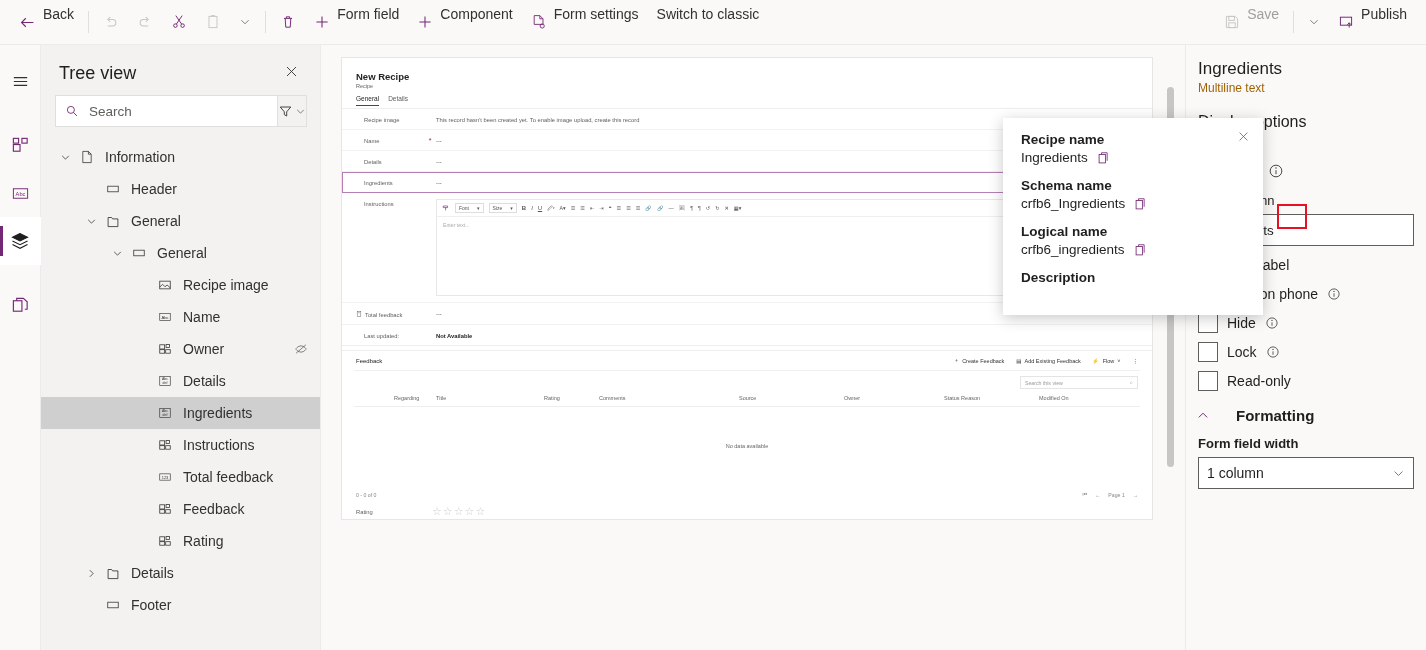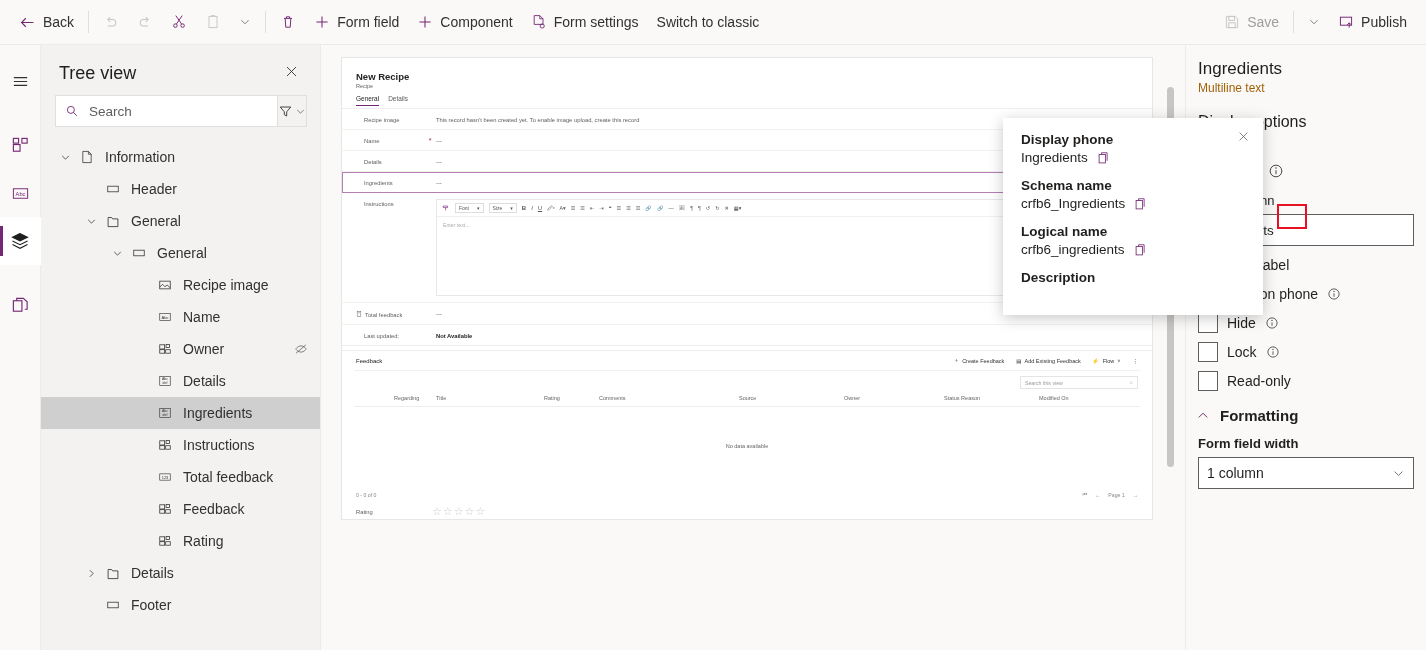--- a/index.html
+++ b/index.html
@@ -11,21 +11,21 @@
     position:relative;
   }
 
   
   #cmdbar {
     position:absolute; top:0; left:0; width:1426px; height:45px;
     background:#faf9f8; border-bottom:1px solid #edebe9;
     display:flex; align-items:center; padding:0 10px;
   }
   .cb-item {
-    display:flex; align-items:center; gap:7px;
+    display:flex; gap:7px;
     height:32px; padding:0 9px; border-radius:2px;
     color:#323130; font-size:14px; white-space:nowrap; cursor:pointer;
   }
   .cb-item.disabled { color:#a19f9d; cursor:default; }
   .cb-sep { width:1px; height:22px; background:#e1dfdd; margin:0 5px; }
   .cb-spacer { flex:1; }
   .ico { display:inline-flex; align-items:center; justify-content:center; }
   .ico svg { display:block; }
 
   
@@ -146,21 +146,21 @@
   .p-linkrow { display:flex; align-items:center; gap:6px; padding:3px 12px 0 12px; font-size:13px; color:#201f1e;}
   .p-link { color:#0f6cbd; text-decoration:none; cursor:pointer; }
   .infoi { display:inline-flex; }
   .p-input {
     margin:6px 12px 0 12px; height:32px; background:#fff; border:1px solid #605e5c;
     display:flex; align-items:center; padding:0 8px; font-size:13.5px; color:#201f1e;
   }
   .chkrow { display:flex; align-items:center; gap:9px; padding:9px 12px 0 12px; cursor:pointer;}
   .chkbox { width:20px; height:20px; border:1px solid #605e5c; background:#fff; flex:0 0 20px;}
   .chklab { font-size:14px; color:#201f1e; }
-  #fmt-head { display:flex; align-items:center; gap:10px; padding:16px 28px 0 10px; cursor:pointer;}
+  #fmt-head { display:flex; align-items:center; gap:26px; padding:16px 28px 0 10px; cursor:pointer;}
   #fmt-title { font-size:15px; color:#201f1e; font-weight:bold;}
   #fmt-sublabel { font-size:13px; font-weight:bold; color:#201f1e; padding:12px 12px 0 12px;}
   #width-select {
     margin:6px 12px 0 12px; height:32px; background:#fff; border:1px solid #605e5c;
     display:flex; align-items:center; justify-content:space-between; padding:0 8px;
     font-size:14px; color:#201f1e; cursor:pointer;
   }
 
   
   #redbox {
@@ -810,21 +810,21 @@
 
 <div id="redbox"></div>
 
 <div id="popup">
   <div id="pop-close">
     <svg width="13" height="13" viewBox="0 0 20 20" stroke="#605e5c" stroke-width="1.2" fill="none">
         <path d="M4 4l12 12M16 4L4 16"></path>
       </svg>
   </div>
   <div class="pop-grp">
-    <div class="pop-lab">Display phone</div>
+    <div class="pop-lab">Recipe name</div>
     <div class="pop-val">
       <span>Ingredients</span>
       <span class="copyico">
         <svg width="14" height="14" viewBox="0 0 20 20" fill="none" stroke="#742774" stroke-width="1.2">
             <rect x="3" y="5" width="9" height="12"></rect>
             <path d="M6.5 5V2.5h8V14"></path>
           </svg>
       </span>
     </div>
   </div>

